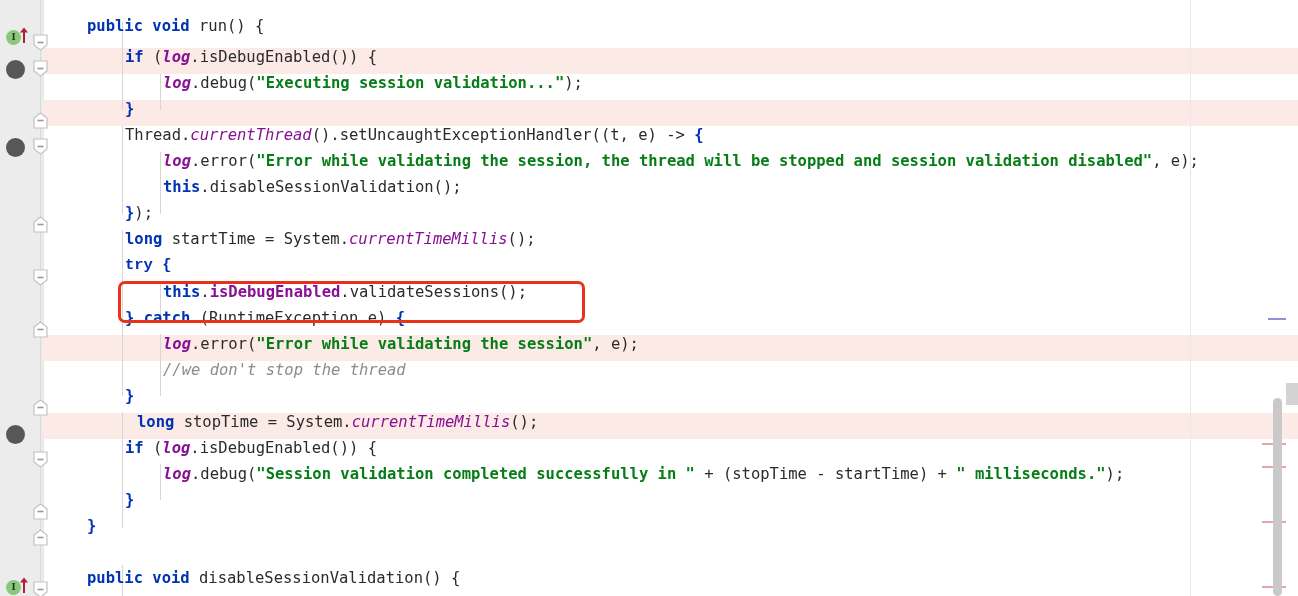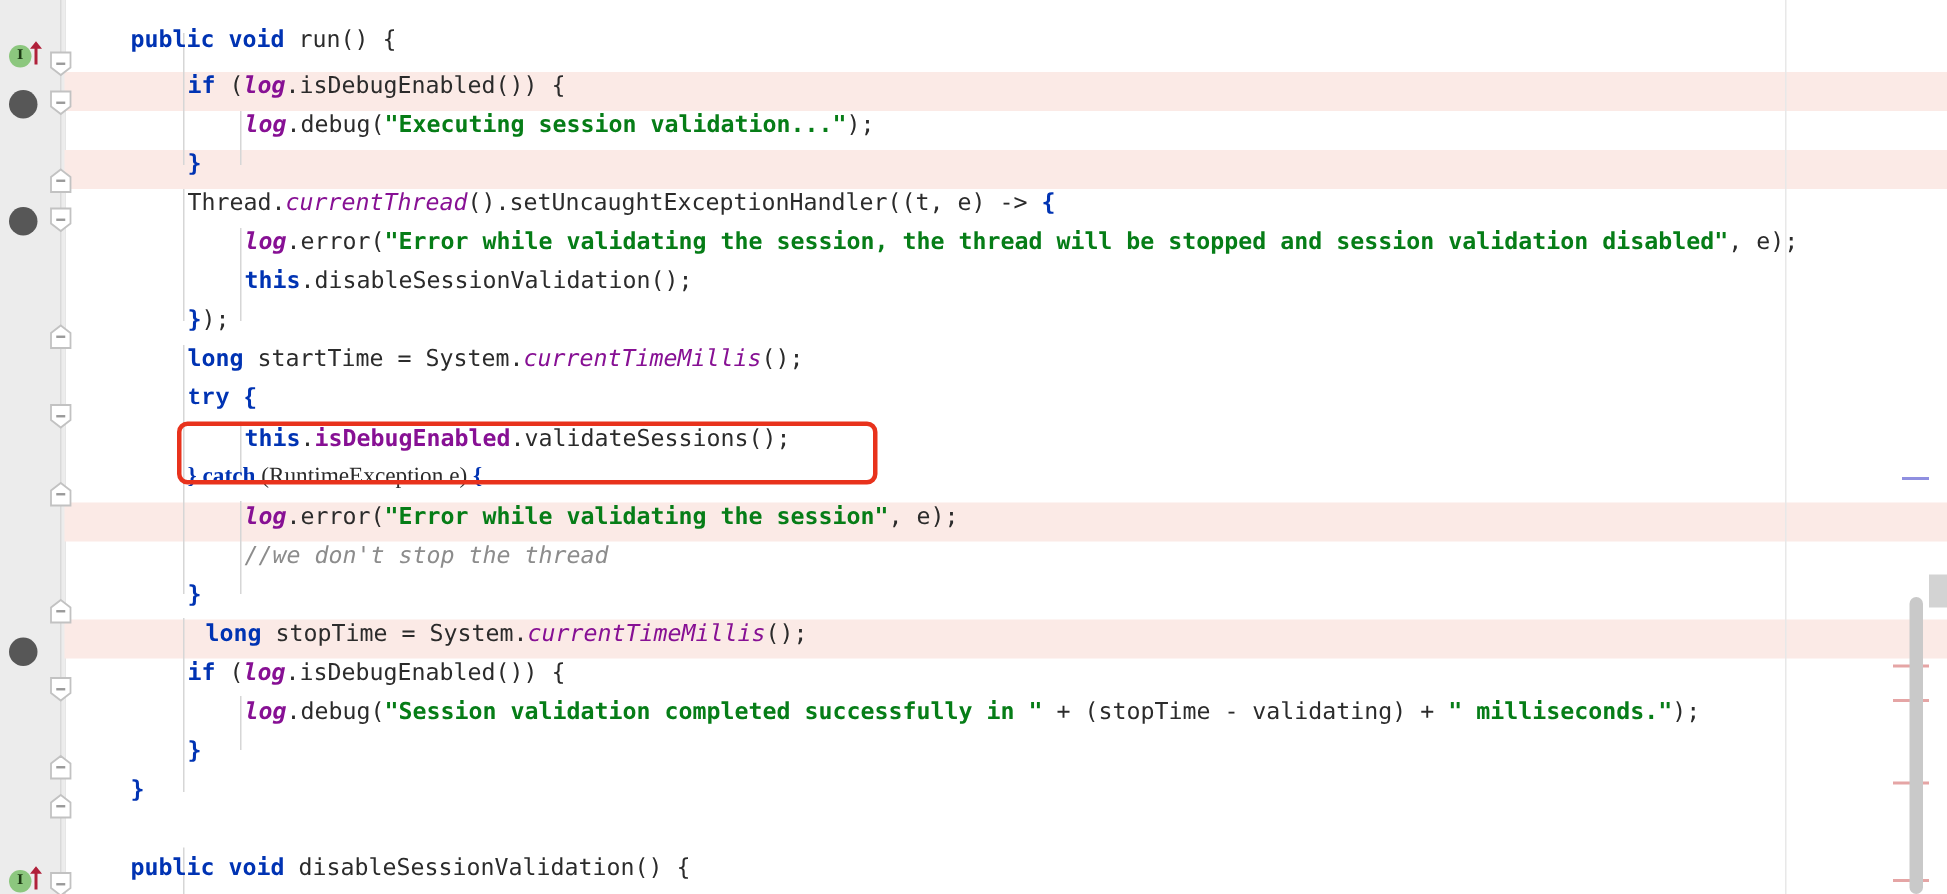--- a/index.html
+++ b/index.html
@@ -137,27 +137,27 @@
       <div class="row" style="top: 44px;"><span class="code" style="left: 125px;"><span class="kw">if</span><span class="pln"> (</span><span class="fld">log</span><span class="pln">.isDebugEnabled()) {</span></span></div>
       <div class="row" style="top: 70px;"><span class="code" style="left: 163px;"><span class="fld">log</span><span class="pln">.debug(</span><span class="str">"Executing session validation..."</span><span class="pln">);</span></span></div>
       <div class="row" style="top: 96px;"><span class="code" style="left: 125px;"><span class="kw">}</span></span></div>
       <div class="row" style="top: 122px; padding-left: 24px;"><span class="code" style="left: 125px;"><span class="pln">Thread.</span><span class="stat">currentThread</span><span class="pln">().setUncaughtExceptionHandler((t, e) -&gt; </span><span class="kw">{</span></span></div>
       <div class="row" style="top: 148px;"><span class="code" style="left: 163px;"><span class="fld">log</span><span class="pln">.error(</span><span class="str">"Error while validating the session, the thread will be stopped and session validation disabled"</span><span class="pln">, e);</span></span></div>
       <div class="row" style="top: 174px;"><span class="code" style="left: 163px;"><span class="kw">this</span><span class="pln">.disableSessionValidation();</span></span></div>
       <div class="row" style="top: 200px;"><span class="code" style="left: 125px;"><span class="kw">}</span><span class="pln">);</span></span></div>
       <div class="row" style="top: 226px;"><span class="code" style="left: 125px;"><span class="kw">long</span><span class="pln"> startTime = System.</span><span class="stat">currentTimeMillis</span><span class="pln">();</span></span></div>
       <div class="row" style="top: 252px;"><span class="code" style="left: 125px; font-family: Liberation Mono, monospace;"><span class="kw">try</span><span class="pln"> </span><span class="kw">{</span></span></div>
       <div class="row" style="top: 279px;"><span class="code" style="left: 163px;"><span class="kw">this</span><span class="pln">.</span><span class="fldn">isDebugEnabled</span><span class="pln">.validateSessions();</span></span></div>
-      <div class="row" style="top: 305px;"><span class="code" style="left: 125px; font-family: Liberation Serif, serif;"><span class="kw">}</span><span class="pln"> </span><span class="kw">catch</span><span class="pln"> (RuntimeException e) </span><span class="kw">{</span></span></div>
+      <div class="row" style="top: 305px;"><span class="code" style="left: 125px;"><span class="kw">}</span><span class="pln"> </span><span class="kw">catch</span><span class="pln"> (RuntimeException e) </span><span class="kw">{</span></span></div>
       <div class="row" style="top: 331px;"><span class="code" style="left: 163px;"><span class="fld">log</span><span class="pln">.error(</span><span class="str">"Error while validating the session"</span><span class="pln">, e);</span></span></div>
       <div class="row" style="top: 357px;"><span class="code" style="left: 163px;"><span class="cmt">//we don't stop the thread</span></span></div>
       <div class="row" style="top: 383px;"><span class="code" style="left: 125px;"><span class="kw">}</span></span></div>
       <div class="row" style="top: 409px;"><span class="code" style="left: 125px; margin-left: 12px;"><span class="kw">long</span><span class="pln"> stopTime = System.</span><span class="stat">currentTimeMillis</span><span class="pln">();</span></span></div>
       <div class="row" style="top: 435px;"><span class="code" style="left: 125px;"><span class="kw">if</span><span class="pln"> (</span><span class="fld">log</span><span class="pln">.isDebugEnabled()) {</span></span></div>
-      <div class="row" style="top: 461px;"><span class="code" style="left: 163px;"><span class="fld">log</span><span class="pln">.debug(</span><span class="str">"Session validation completed successfully in "</span><span class="pln"> + (stopTime - validating) + </span><span class="str">" milliseconds."</span><span class="pln">);</span></span></div>
+      <div class="row" style="top: 461px;"><span class="code" style="left: 163px;"><span class="fld">log</span><span class="pln">.debug(</span><span class="str">"Session validation completed successfully in "</span><span class="pln"> + (stopTime - startTime) + </span><span class="str">" milliseconds."</span><span class="pln">);</span></span></div>
       <div class="row" style="top: 487px;"><span class="code" style="left: 125px;"><span class="kw">}</span></span></div>
       <div class="row" style="top: 513px;"><span class="code" style="left: 87px;"><span class="kw">}</span></span></div>
       <div class="row" style="top: 565px;"><span class="code" style="left: 87px;"><span class="kw">public</span><span class="pln"> </span><span class="kw">void</span><span class="pln"> disableSessionValidation() {</span></span></div>
     </div>
   <div id="gutter-icon-layer">
       <div class="gicon" style="top: 30px; left: 6px; position: absolute;">
         <div class="ovr-dot">I</div>
         <svg class="ovr-arrow" width="10" height="17" viewBox="0 0 10 17">
           <path d="M5 2 L5 16" stroke="#b0203a" stroke-width="2" fill="none"></path>
           <path d="M5 0.5 L9 5.5 L1 5.5 Z" fill="#b0203a"></path>

